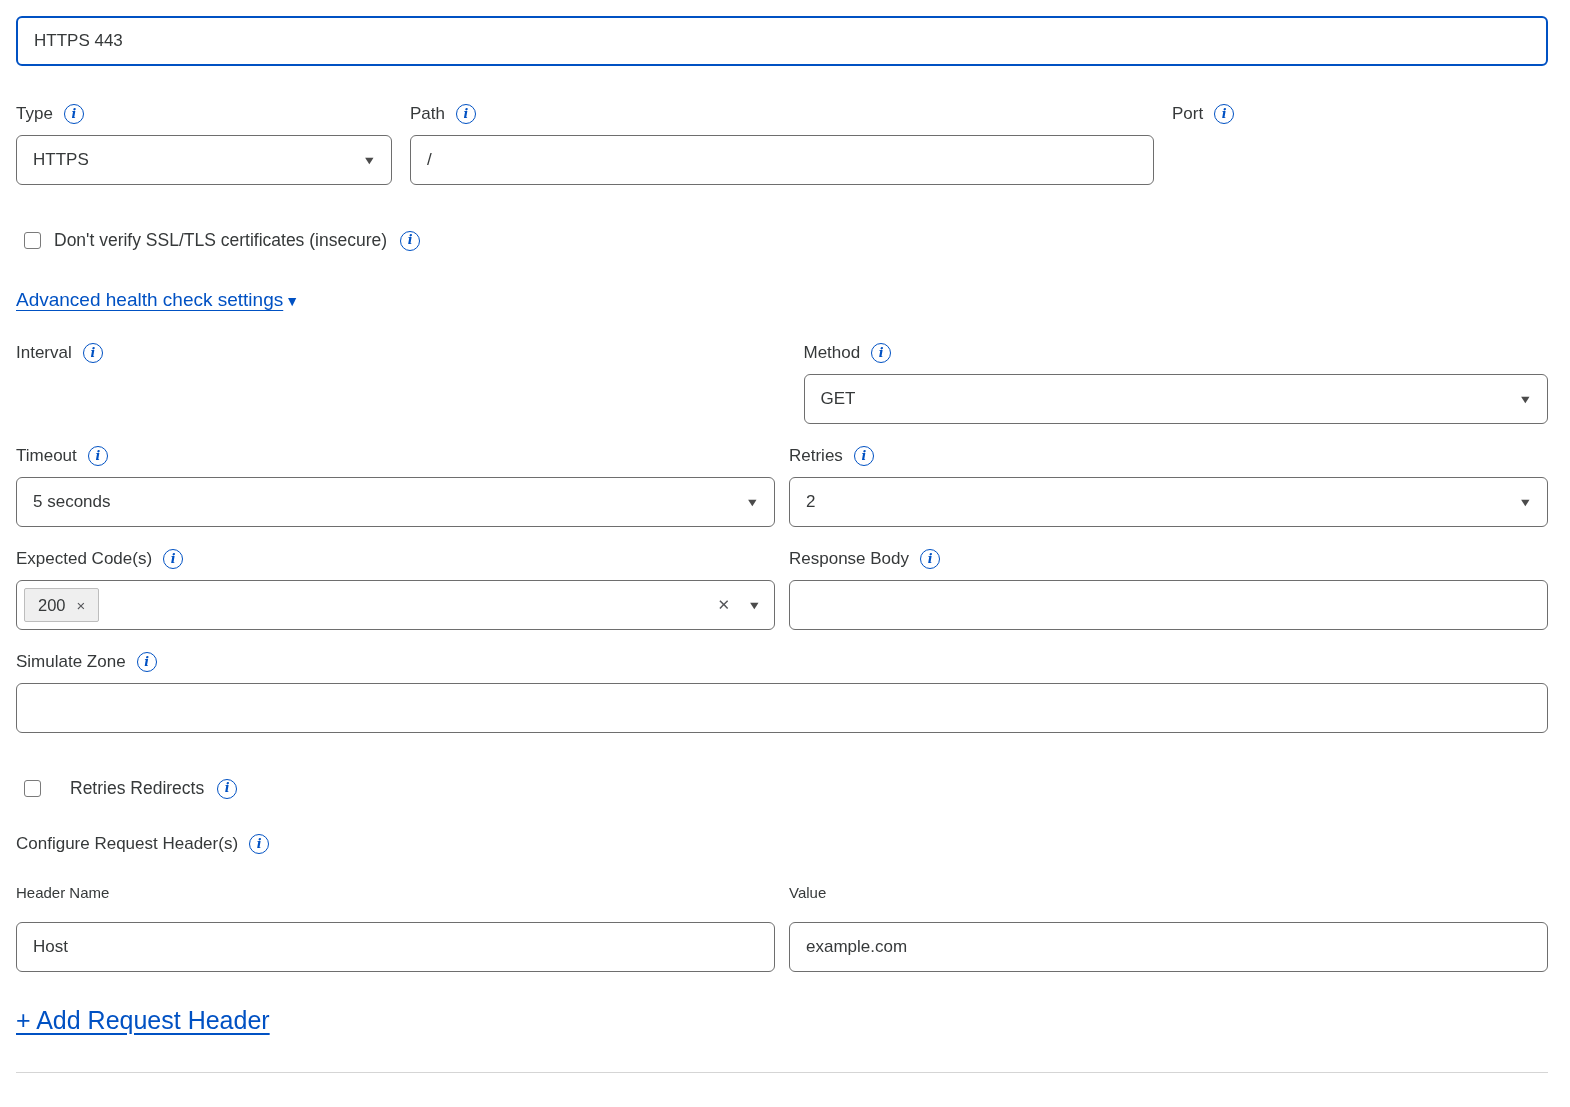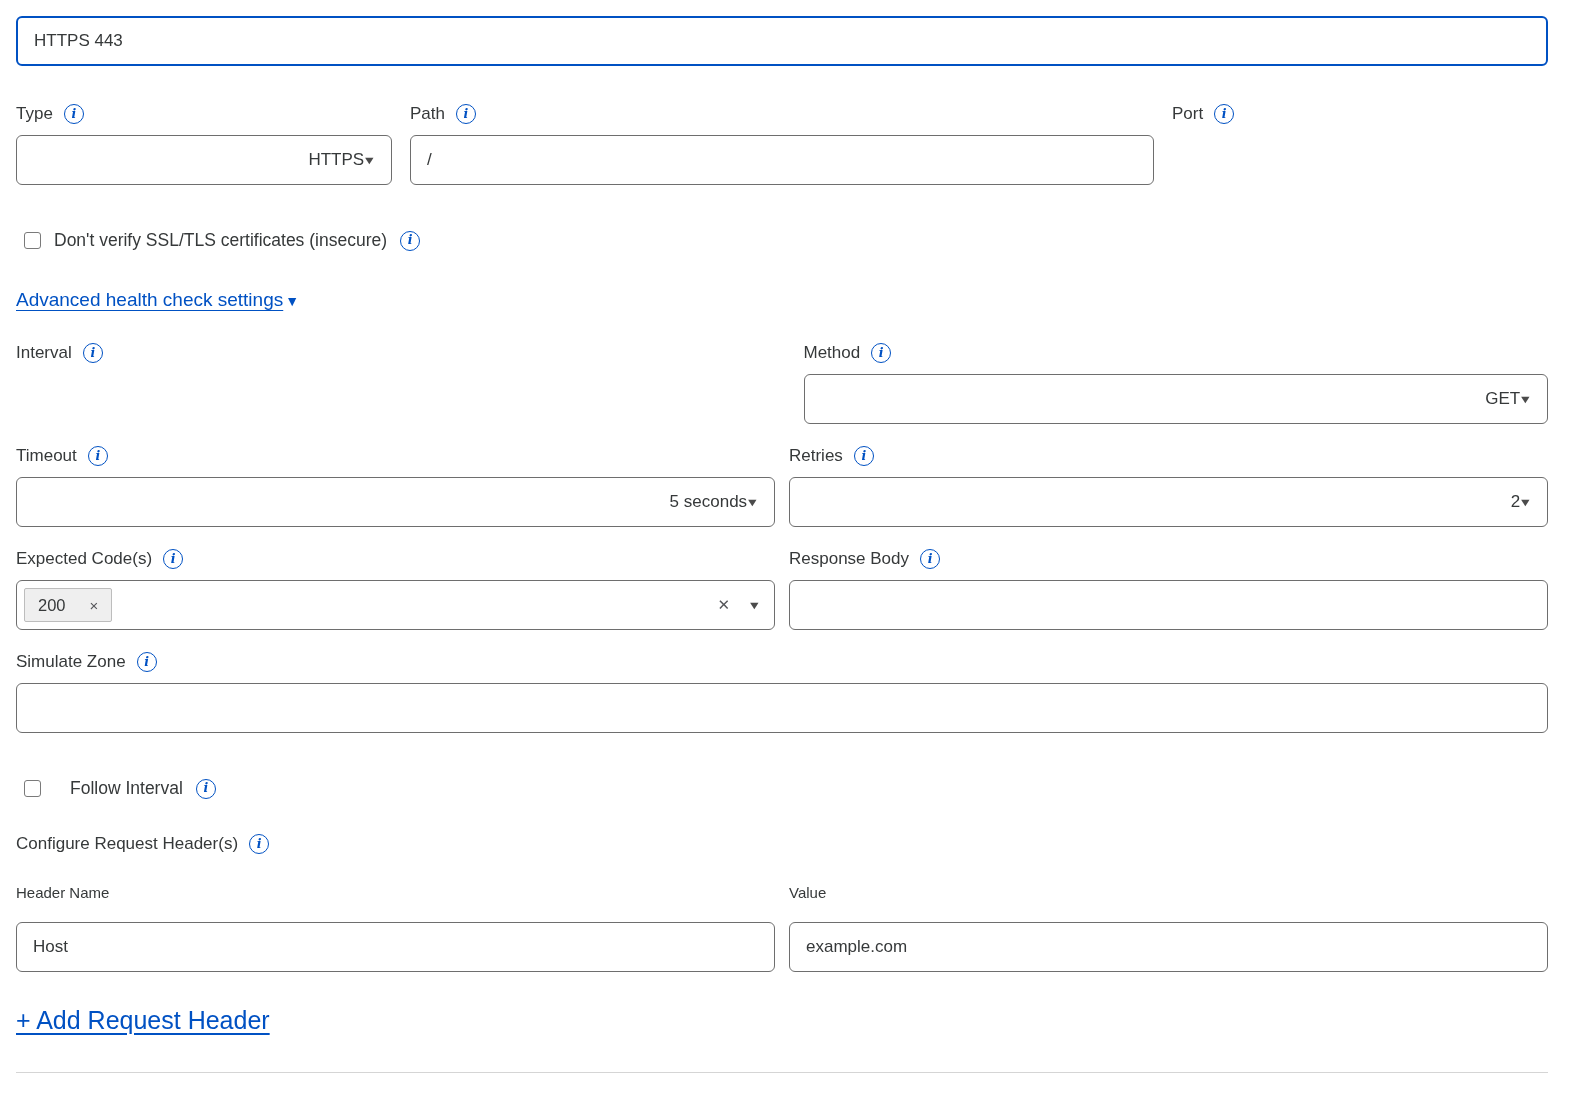--- a/index.html
+++ b/index.html
@@ -55,21 +55,21 @@
     color: #36393a;
     padding: 0 16px;
     outline: none;
   }
   input.ctl::placeholder { color: #36393a; }
   .ctl.focused { border: 2px solid #0051c3; }
 
   .select {
     display: flex;
     align-items: center;
-    justify-content: flex-end;
+    justify-content: space-between;
     cursor: pointer;
   }
   .caret {
     font-size: 11px;
     color: #4b4b4b;
     line-height: 1;
     transform: scaleX(1.3);
   }
 
   .row-3col {
@@ -127,21 +127,21 @@
   
   .multiselect {
     display: flex;
     align-items: center;
     padding: 0 14px 0 7px;
     cursor: pointer;
   }
   .tag {
     display: inline-flex;
     align-items: center;
-    gap: 24px;
+    gap: 11px;
     background: #efefef;
     border: 1px solid #bdbdbd;
     border-radius: 2px;
     height: 34px;
     padding: 0 13px;
     font-size: 16.5px;
     color: #36393a;
   }
   .tag .tag-x { color: #55565a; font-size: 15px; cursor: pointer; }
   .ms-right {
@@ -313,21 +313,21 @@
       <span class="info">
           <span class="info-i">i</span>
         </span>
     </div>
     <input class="ctl" type="text" value="" style="">
   </div>
 
   
   <div class="check-row row-follow">
     <span class="checkbox"></span>
-    <span>Follow Interval</span>
+    <span>Retries Redirects</span>
     <span class="info">
         <span class="info-i">i</span>
       </span>
   </div>
 
   
   <div class="field-label row-headers-title">
     <span>Configure Request Header(s)</span>
     <span class="info">
         <span class="info-i">i</span>

